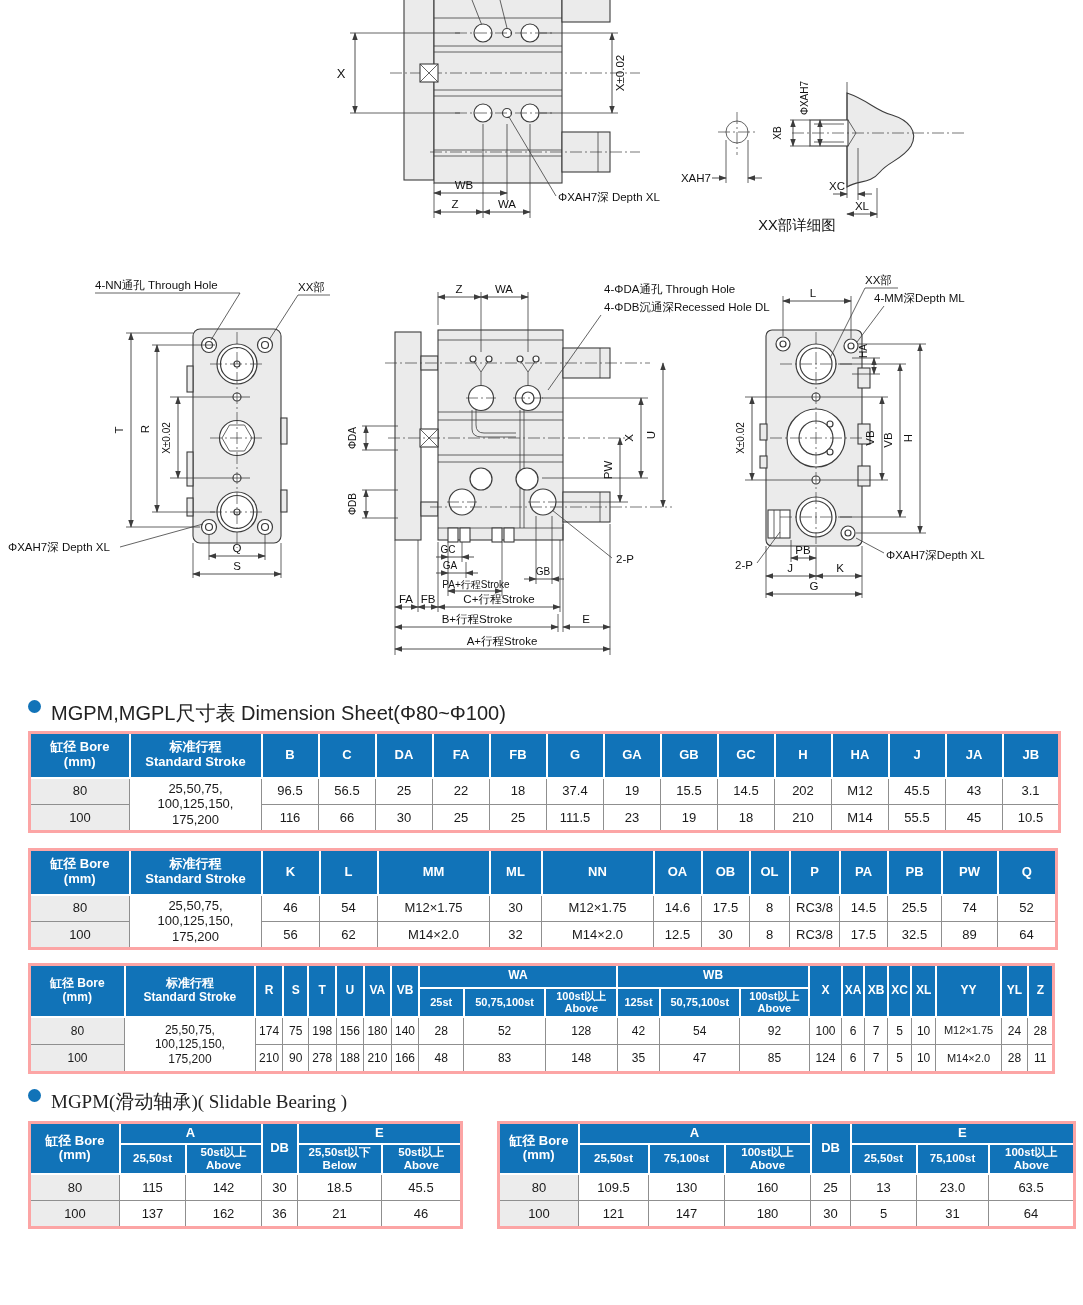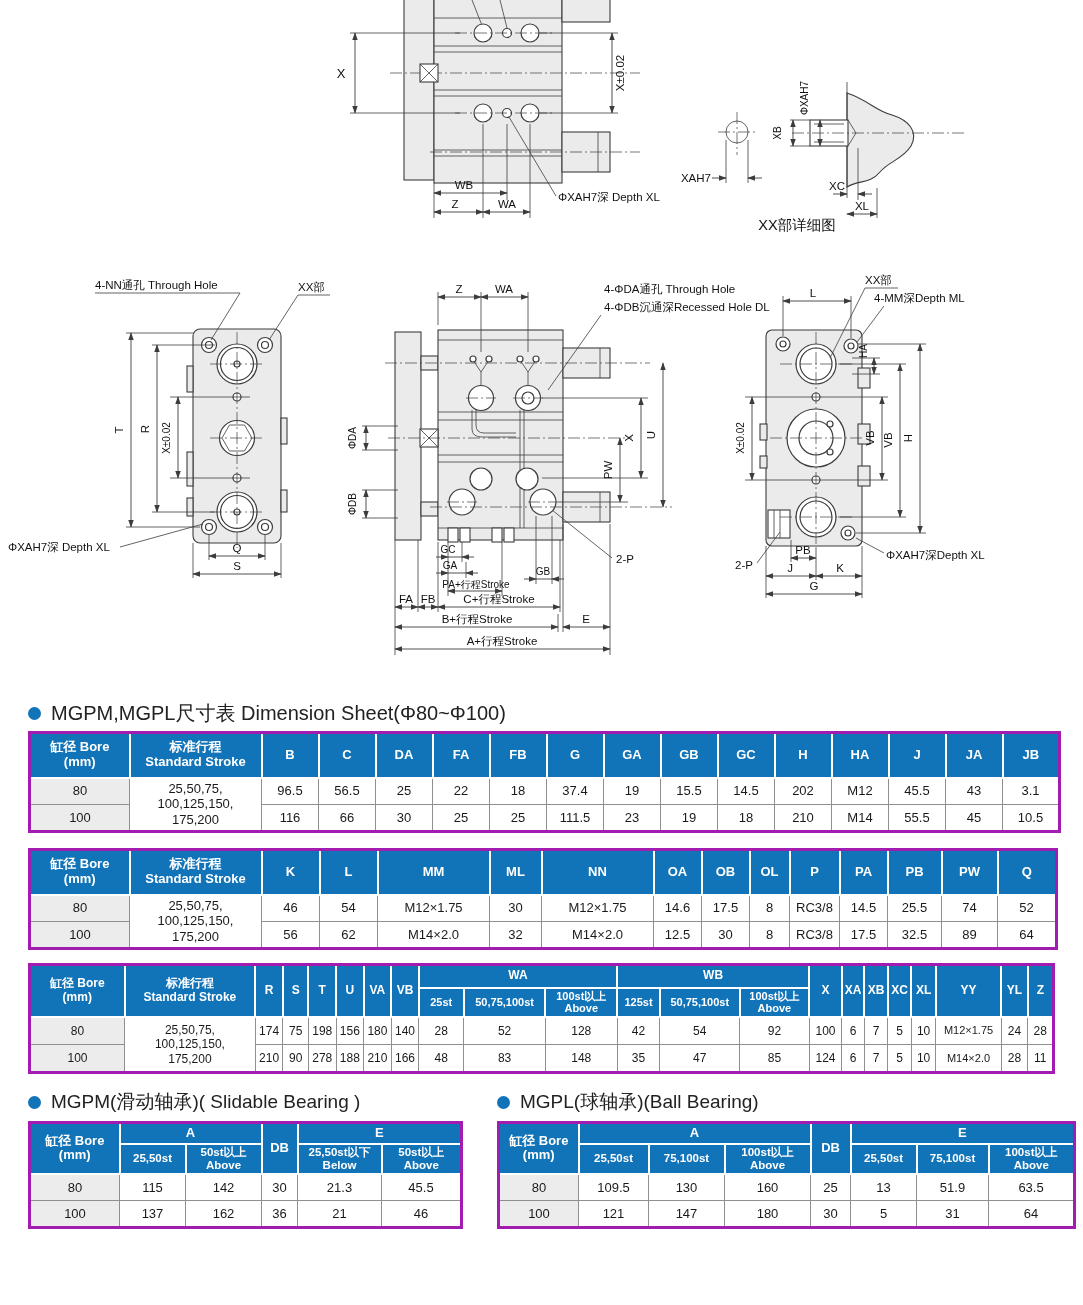--- a/index.html
+++ b/index.html
@@ -11,25 +11,25 @@
   .wpart{fill:#fff;stroke:#3c3c3c;stroke-width:1.1;}
   .thin{stroke:#3c3c3c;stroke-width:0.8;fill:none;}
   .dim{stroke:#3c3c3c;stroke-width:0.9;fill:none;}
   .cl{stroke:#3c3c3c;stroke-width:0.7;fill:none;stroke-dasharray:12 3 2 3;}
   .hole{fill:#fff;stroke:#3c3c3c;stroke-width:1.2;}
   .lbl{font-size:11.5px;}
   .lbl-s{font-size:10px;}
   .lbl-b{font-size:13px;}
   .cap{font-size:14.5px;}
 
-  .sec-title{position:absolute;display:flex;align-items:center;gap:10px;font-size:20px;color:#222;}
+  .sec-title{position:absolute;display:flex;align-items:flex-start;gap:10px;font-size:20px;color:#222;}
   .sec-title.small{font-size:19px;}
   .bullet{width:13px;height:13px;border-radius:50%;background:#1173b8;flex:0 0 auto;}
 
-  table{position:absolute;border-collapse:collapse;table-layout:fixed;background:#fff;border:3px solid #a21caf;}
+  table{position:absolute;border-collapse:collapse;table-layout:fixed;background:#fff;border:3px solid #fca5a5;}
   th{background:#1173b8;color:#fff;font-weight:bold;border:2px solid #fff;
      font-size:13px;line-height:1.15;padding:1px 2px;text-align:center;}
   td{border:1px solid #8f8f8f;text-align:center;font-size:13px;padding:1px 2px;line-height:1.2;}
   .pre{white-space:pre-line;}
   .bore-col{background:#ececec;}
   .t1 thead tr,.t2 thead tr{height:45px;}
   .t1 tbody tr,.t2 tbody tr{height:27px;}
   .t3 thead tr.h1{height:23px;}
   .t3 thead tr.h2{height:26px;}
   .t3 tbody tr{height:28px;}
@@ -667,27 +667,23 @@
       <td>7</td>
       <td>5</td>
       <td>10</td>
       <td style="font-size:11px">M14×2.0</td>
       <td>28</td>
       <td>11</td>
     </tr>
   </tbody>
 </table>
 
-<div class="sec-title small" style="left:28px;top:1089px;">
+<div class="sec-title small" style="left:28px;top:1089px;font-family:Liberation Serif, serif;">
   <span class="bullet"></span>
   <span>MGPM(滑动轴承)( Slidable Bearing )</span>
-</div>
-<div class="sec-title small" style="left:497px;top:1089px;">
-  <span class="bullet"></span>
-  <span>MGPL(球轴承)(Ball Bearing)</span>
 </div>
 
 <table class="tb" style="left:28px;top:1121px;width:432px;">
   <colgroup>
     <col style="width:90px">
         <col style="width:66px">
         <col style="width:76px">
         <col style="width:36px">
         <col style="width:84px">
         <col style="width:80px">
@@ -709,21 +705,21 @@
       <th class="sub pre">50st以上
 Above</th>
     </tr>
   </thead>
   <tbody>
     <tr>
       <td class="bore-col">80</td>
       <td>115</td>
       <td>142</td>
       <td>30</td>
-      <td>21.3</td>
+      <td>18.5</td>
       <td>45.5</td>
     </tr>
     <tr>
       <td class="bore-col">100</td>
       <td>137</td>
       <td>162</td>
       <td>36</td>
       <td>21</td>
       <td>46</td>
     </tr>
@@ -761,21 +757,21 @@
     </tr>
   </thead>
   <tbody>
     <tr>
       <td class="bore-col">80</td>
       <td>109.5</td>
       <td>130</td>
       <td>160</td>
       <td>25</td>
       <td>13</td>
-      <td>51.9</td>
+      <td>23.0</td>
       <td>63.5</td>
     </tr>
     <tr>
       <td class="bore-col">100</td>
       <td>121</td>
       <td>147</td>
       <td>180</td>
       <td>30</td>
       <td>5</td>
       <td>31</td>

